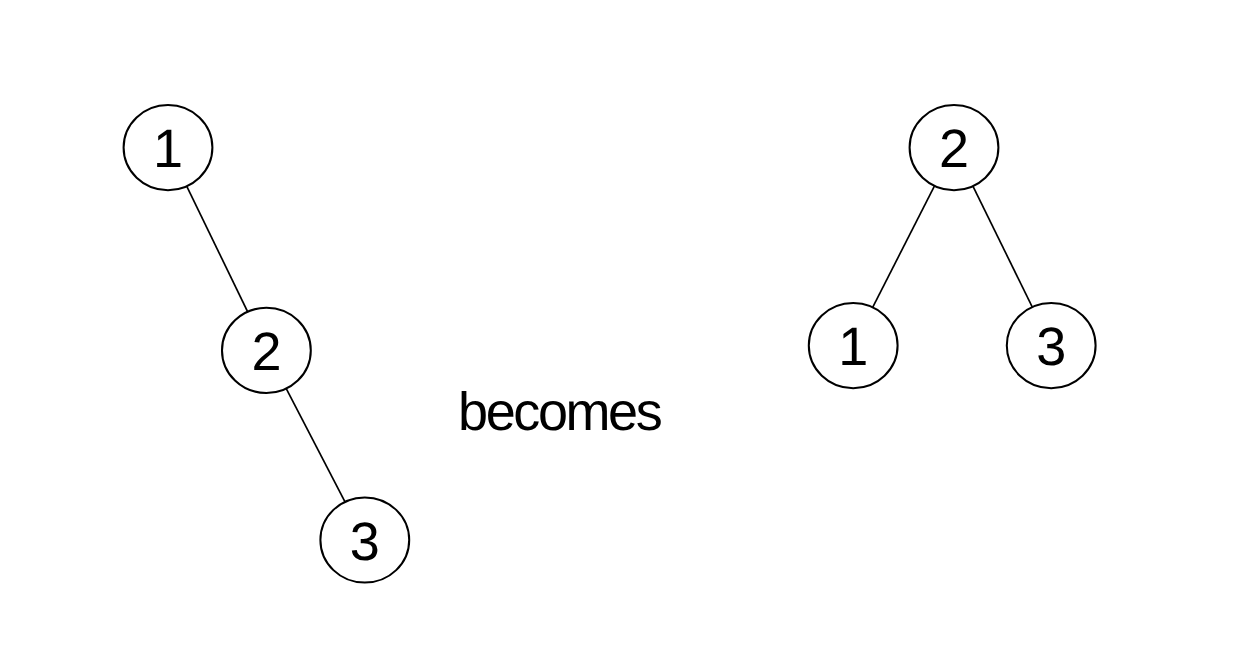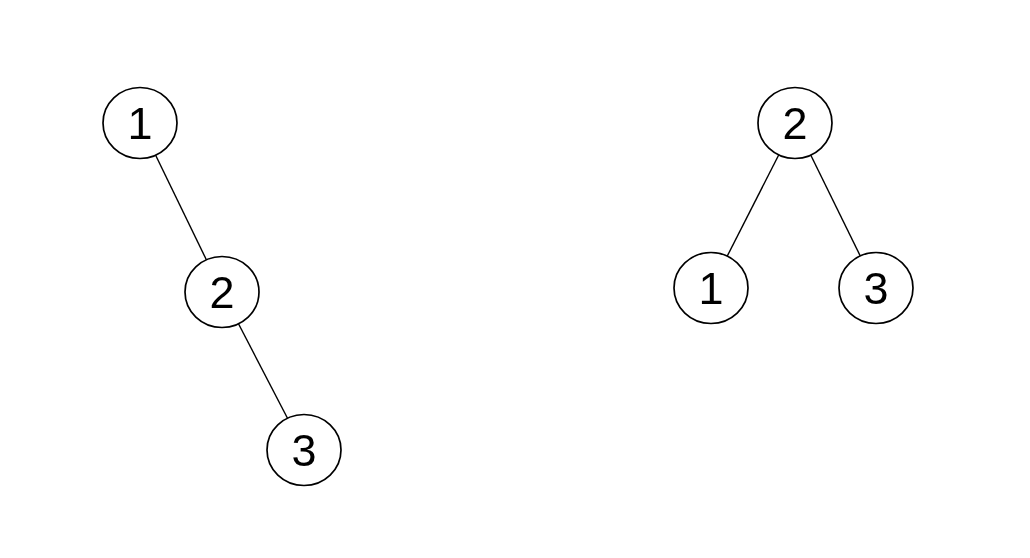--- a/index.html
+++ b/index.html
@@ -60,13 +60,14 @@
         <line x1="795" y1="123" x2="711" y2="288" stroke="#000000" stroke-width="1.4" class="edge"></line>
         <line x1="795" y1="123" x2="876" y2="288" stroke="#000000" stroke-width="1.4" class="edge"></line>
         <ellipse cx="795" cy="123" rx="37" ry="35.5" fill="#ffffff" stroke="#000000" stroke-width="1.7" class="node-circle"></ellipse>
         <text x="795" y="123" class="node-label" fill="#000000" font-size="45" dominant-baseline="central" dy="0.02em">2</text>
         <ellipse cx="711" cy="288" rx="37" ry="35.5" fill="#ffffff" stroke="#000000" stroke-width="1.7" class="node-circle"></ellipse>
         <text x="711" y="288" class="node-label" fill="#000000" font-size="45" dominant-baseline="central" dy="0.02em">1</text>
         <ellipse cx="876" cy="288" rx="37" ry="35.5" fill="#ffffff" stroke="#000000" stroke-width="1.7" class="node-circle"></ellipse>
         <text x="876" y="288" class="node-label" fill="#000000" font-size="45" dominant-baseline="central" dy="0.02em">3</text>
       </g>
     </svg>
+  <div id="becomes-label" style="left: 466px; top: 343px; color: rgb(0, 0, 0);">becomes</div>
 </div>
 
 </body></html>

